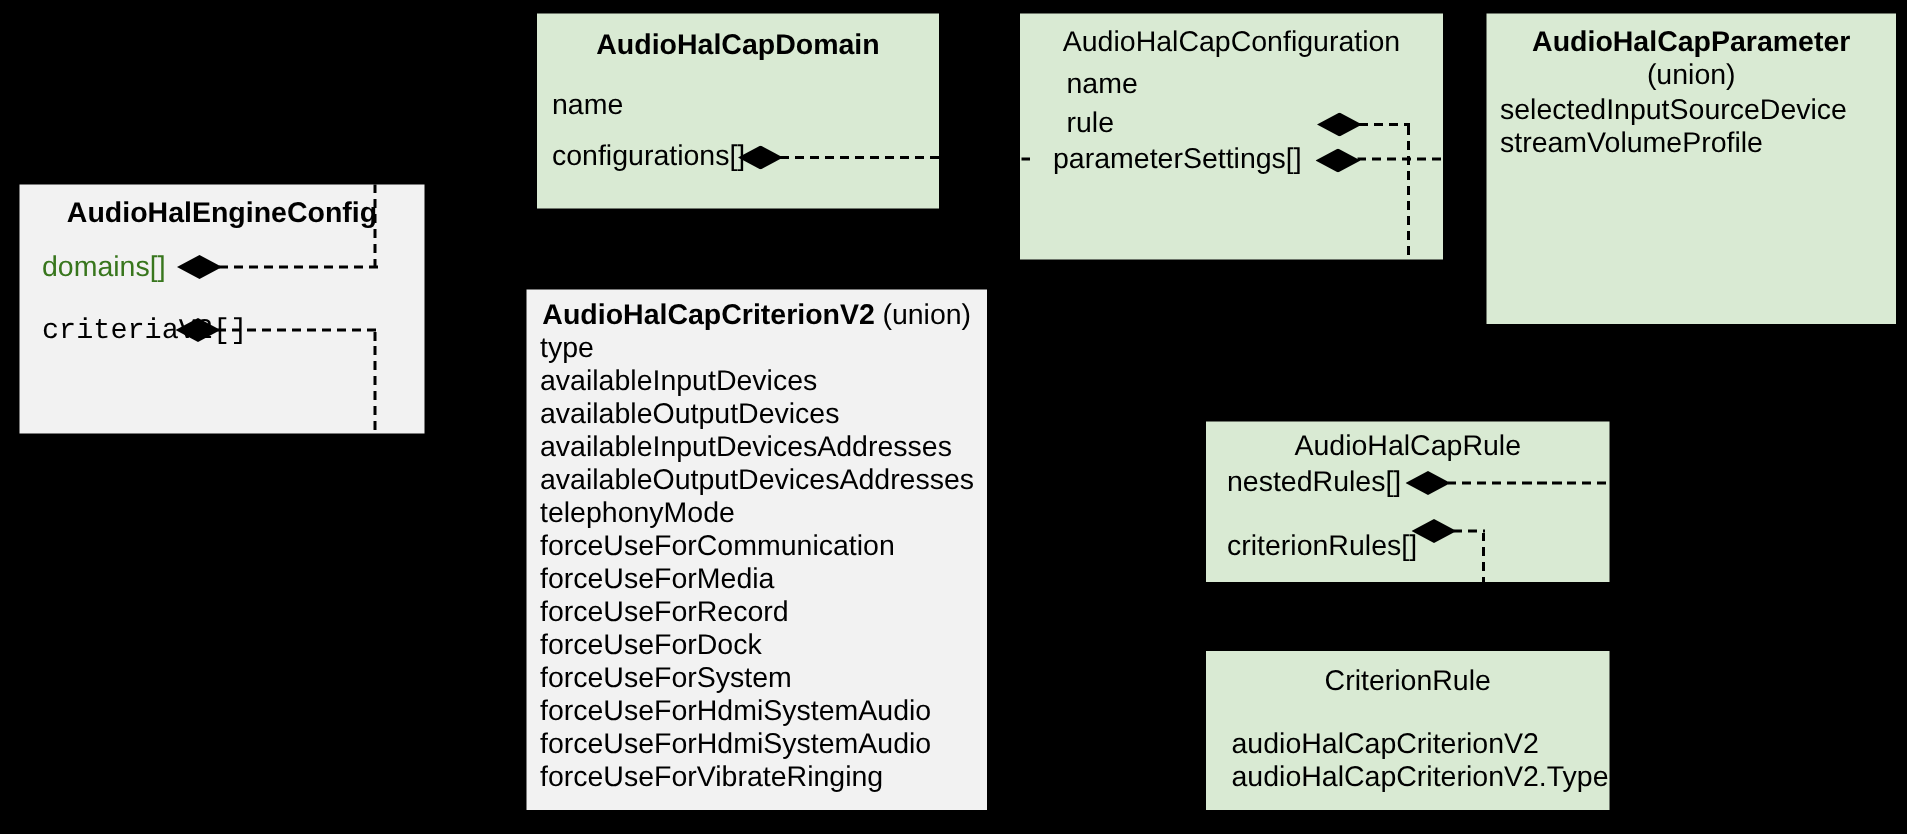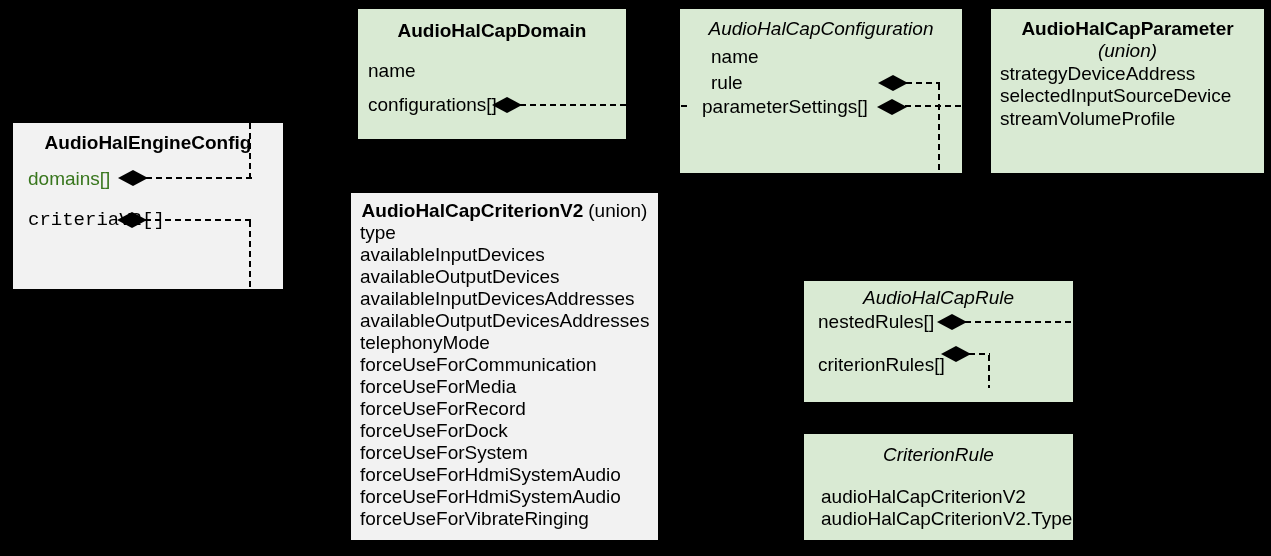--- a/index.html
+++ b/index.html
@@ -13,21 +13,21 @@
   html,body{margin:0;padding:0;background:var(--bg);}
   .canvas{
     position:relative;width:1271px;height:556px;background:var(--bg);
     overflow:hidden;font-family:"Liberation Sans",sans-serif;color:var(--text);
   }
   .box{position:absolute;z-index:1;}
   .box.green{background:var(--green-box);}
   .box.gray{background:var(--gray-box);}
   .box-title{text-align:center;font-size:19px;line-height:22px;white-space:nowrap;}
   .bold{font-weight:700;}
-  .normal{font-weight:400;font-style:italic;}
+  .normal{font-weight:400;}
   .subtitle-inline{font-weight:400;margin-left:5px;}
   .member{position:absolute;font-size:19px;line-height:22px;white-space:nowrap;z-index:5;}
   .member-list{position:absolute;font-size:19px;white-space:nowrap;z-index:5;}
   .green-text{color:var(--green-text);}
   .diamond{
     position:absolute;width:30px;height:16px;background:var(--line);
     clip-path:polygon(0 50%,50% 0,100% 50%,50% 100%);z-index:4;
   }
   .hline{
     position:absolute;height:2px;z-index:3;
@@ -48,51 +48,50 @@
   </div>
 
   <div class="box green" style="left:358px;top:9px;width:268px;height:130px;">
     <div class="box-title bold" style="margin-top:11px;">AudioHalCapDomain</div>
   </div>
 
   <div class="box green" style="left:680px;top:9px;width:282px;height:164px;">
     <div class="box-title normal" style="margin-top:9px;">AudioHalCapConfiguration</div>
   </div>
 
-  <div class="box green" style="left:991px;top:9px;width:273px;height:164px;">
+  <div class="box green" style="left:991px;top:9px;width:273px;height:207px;">
     <div class="box-title bold" style="margin-top:9px;">AudioHalCapParameter</div>
     <div class="box-title normal">(union)</div>
   </div>
 
   <div class="box gray" style="left:351px;top:193px;width:307px;height:347px;">
     <div class="box-title" style="margin-top:7px;">
       <span class="bold">AudioHalCapCriterionV2</span><span class="subtitle-inline">(union)</span>
     </div>
   </div>
 
-  <div class="box green" style="left:804px;top:281px;width:269px;height:121px;">
+  <div class="box green" style="left:804px;top:281px;width:269px;height:107px;">
     <div class="box-title normal" style="margin-top:6px;">AudioHalCapRule</div>
   </div>
 
   <div class="box green" style="left:804px;top:434px;width:269px;height:106px;">
     <div class="box-title normal" style="margin-top:10px;">CriterionRule</div>
   </div>
 
   <div class="member green-text" style="left:28px;top:168px;">domains[]</div>
   <div class="member" style="left:28px;top:209px;font-family:Liberation Mono, monospace;">criteriaV2[]</div>
 
   <div class="member" style="left:368px;top:60px;">name</div>
   <div class="member" style="left:368px;top:94px;">configurations[]</div>
 
   <div class="member" style="left:711px;top:46px;">name</div>
   <div class="member" style="left:711px;top:72px;">rule</div>
   <div class="member" style="left:702px;top:96px;">parameterSettings[]</div>
 
   <div class="member-list" style="left:1000px;top:63px;line-height:22.4px;">
-    <div>strategyDeviceAddress</div>
     <div>selectedInputSourceDevice</div>
     <div>streamVolumeProfile</div>
   </div>
 
   <div class="member-list" style="left:360px;top:222px;line-height:22px;">
     <div>type</div>
     <div>availableInputDevices</div>
     <div>availableOutputDevices</div>
     <div>availableInputDevicesAddresses</div>
     <div>availableOutputDevicesAddresses</div>

